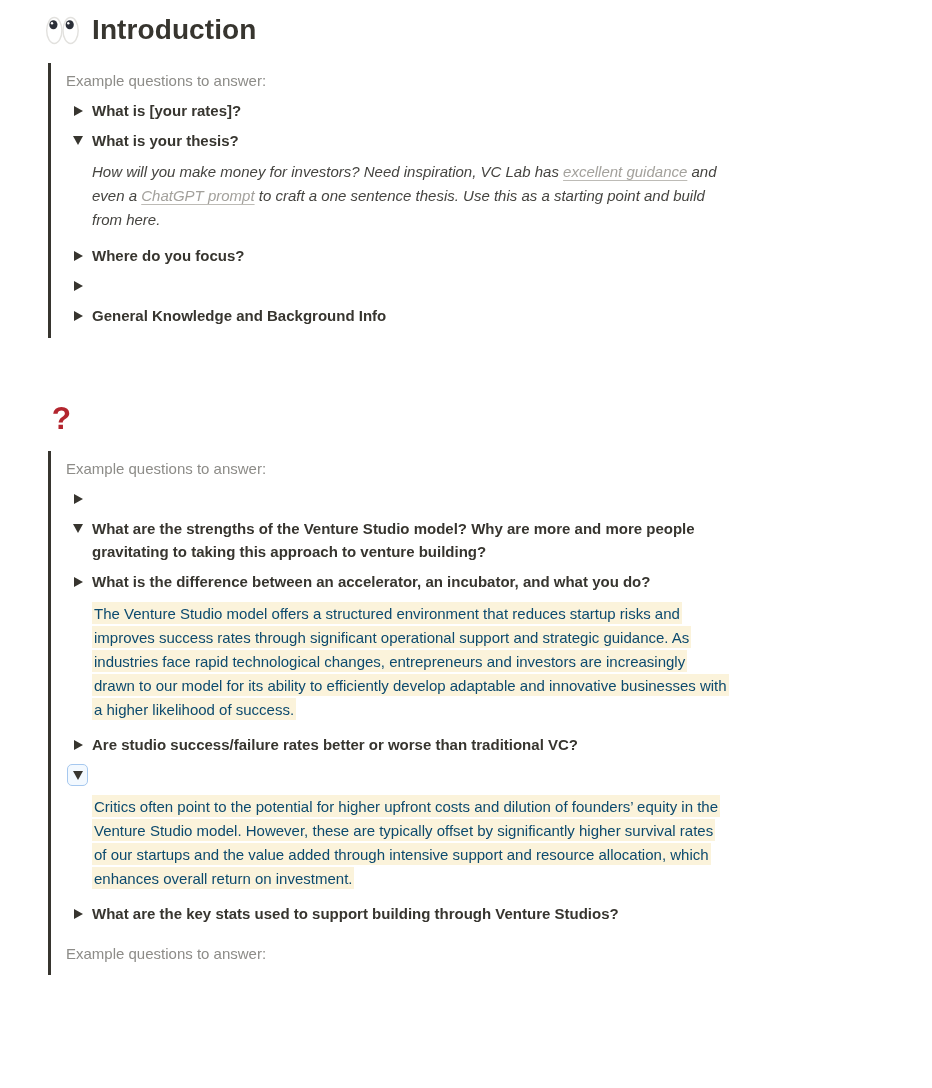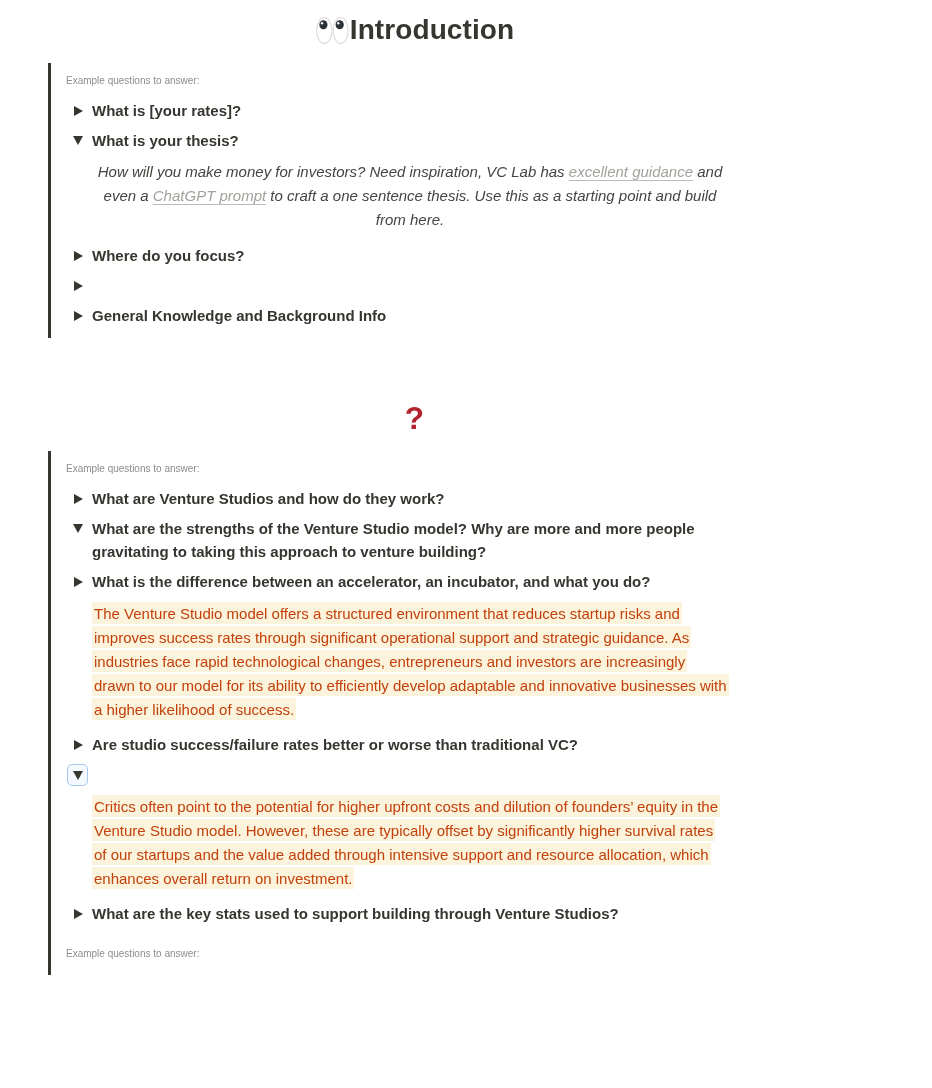--- a/index.html
+++ b/index.html
@@ -6,38 +6,38 @@
   body{
     width:932px;height:1088px;overflow:hidden;background:#ffffff;
     font-family:"Liberation Sans","DejaVu Sans",sans-serif;
     color:#37352f;
     -webkit-font-smoothing:antialiased;
   }
   .page{padding:12px 0 0 45px;width:740px;}
 
   
   .h1{
-    display:flex;align-items:center;
+    display:flex;align-items:center;gap:13px;
     font-size:28px;line-height:36px;font-weight:700;color:#37352f;
-    margin:0 0 15px 0;letter-spacing:.1px;justify-content:center;
+    margin:0 0 15px 0;letter-spacing:.1px;
   }
   .h1.spaced{margin-top:64px;}
   .h1 .emoji{width:34px;min-width:34px;display:flex;justify-content:center;align-items:center;}
   .q-emoji{
     color:var(--question-red,#b3252e);font-weight:800;font-size:31px;line-height:34px;
     font-family:"Liberation Sans",sans-serif;transform:scaleX(1.02);
   }
 
   
   .quote{
     border-left:3px solid var(--quote-bar,#37352f);
     margin-left:3px;padding:4px 0 4px 15px;
   }
   .quote-caption{
-    font-size:10px;line-height:23px;color:#8d8c88;margin:2px 0 6px 0;
+    font-size:15px;line-height:23px;color:#8d8c88;margin:2px 0 6px 0;
   }
 
   
   .toggle-row{display:flex;align-items:flex-start;margin:7px 0;line-height:23px;}
   .toggle-btn{
     width:24px;min-width:24px;height:23px;display:flex;align-items:center;justify-content:center;
     margin-right:2px;cursor:pointer;background:transparent;border:none;padding:0;
   }
   .toggle-btn.focused{
     width:21px;min-width:21px;height:22px;margin:1px 4px 0 1px;
@@ -47,27 +47,27 @@
   .tri-r{width:0;height:0;border-left:9px solid #37352f;border-top:5.5px solid transparent;border-bottom:5.5px solid transparent;}
   .tri-d{width:0;height:0;border-top:9px solid #37352f;border-left:5.5px solid transparent;border-right:5.5px solid transparent;}
   .toggle-label{
     font-size:15px;font-weight:600;color:#37352f;max-width:630px;display:block;
   }
 
   
   .toggle-content{
     margin:8px 0 12px 26px;width:636px;font-size:15px;line-height:24px;
   }
-  .italic{font-style:italic;color:#454440;text-align:center;}
+  .italic{font-style:italic;color:#454440;}
   .link{
     color:#a3a19c;text-decoration:underline;text-decoration-thickness:1px;
     text-decoration-color:#bdbbb6;text-underline-offset:3px;cursor:pointer;font-style:italic;
   }
   .hl{
-    background:var(--highlight-bg,#fbf3db);color:#c2410c;
+    background:var(--highlight-bg,#fbf3db);color:#0c4a6e;
     padding:2.5px 2px;box-decoration-break:clone;-webkit-box-decoration-break:clone;
   }
 </style>
 </head>
 <body>
 
 <div class="page">
 
   <h1 class="h1">
     <span class="emoji">
@@ -129,21 +129,20 @@
       </span>
   </h1>
 
   <div class="quote">
     <div class="quote-caption">Example questions to answer:</div>
 
     <div class="toggle-row">
       <button class="toggle-btn">
           <span class="tri-r"></span>
         </button>
-      <span class="toggle-label">What are Venture Studios and how do they work?</span>
     </div>
 
     <div class="toggle-row">
       <button class="toggle-btn">
           <span class="tri-d"></span>
         </button>
       <span class="toggle-label">What are the strengths of the Venture Studio model? Why are more and more people gravitating to taking this approach to venture building?</span>
     </div>
 
     <div class="toggle-row">

